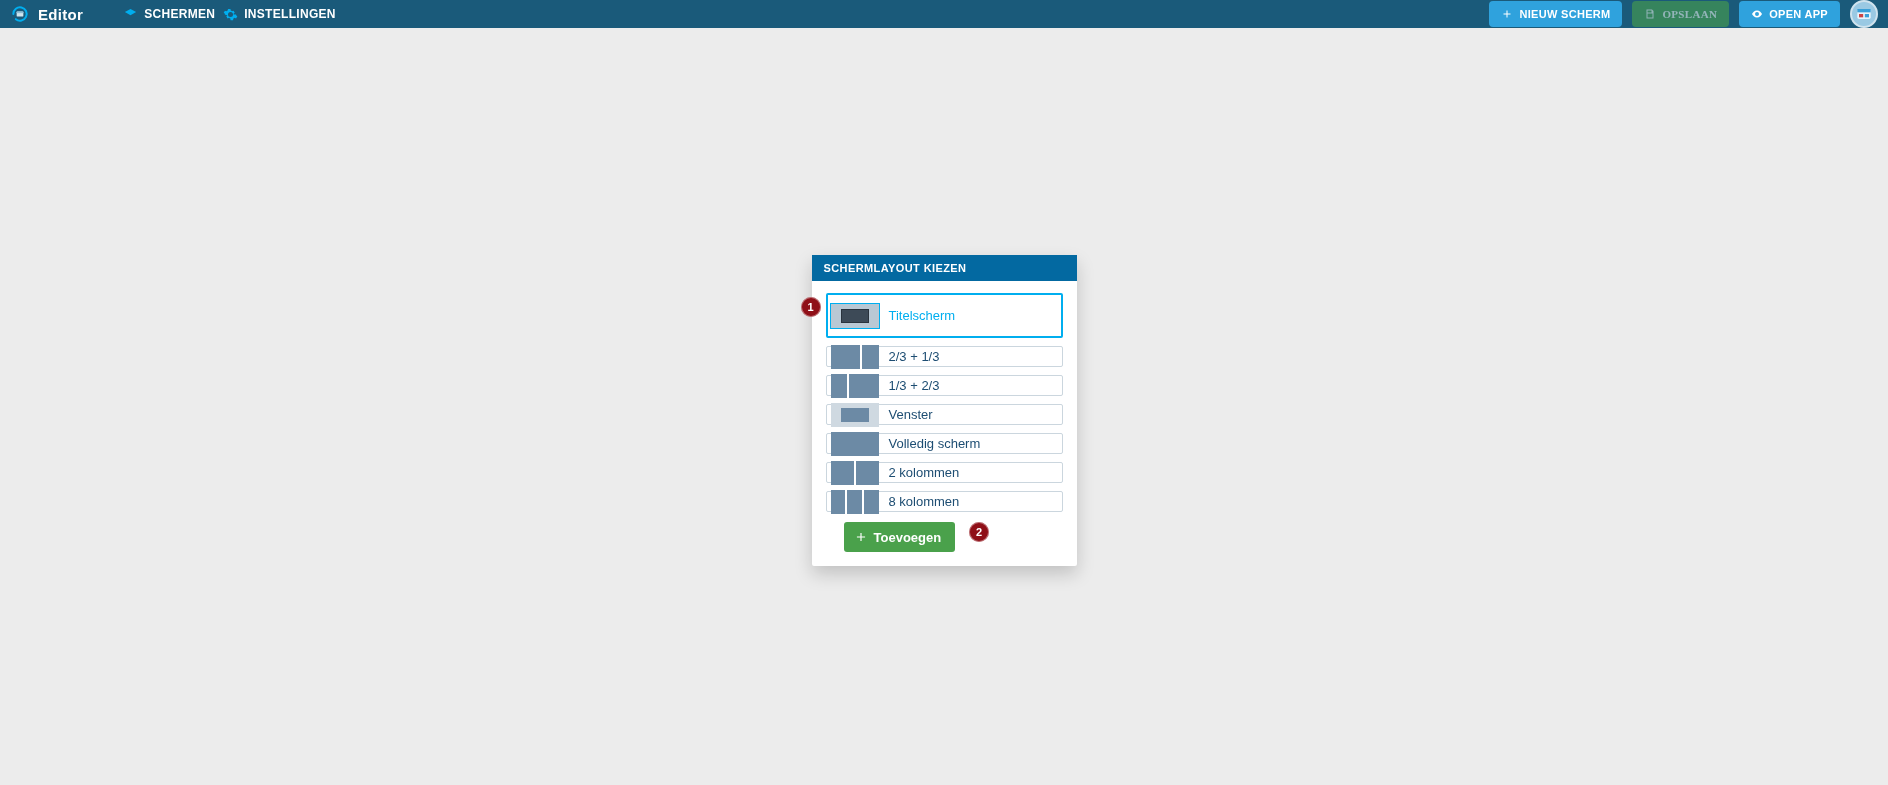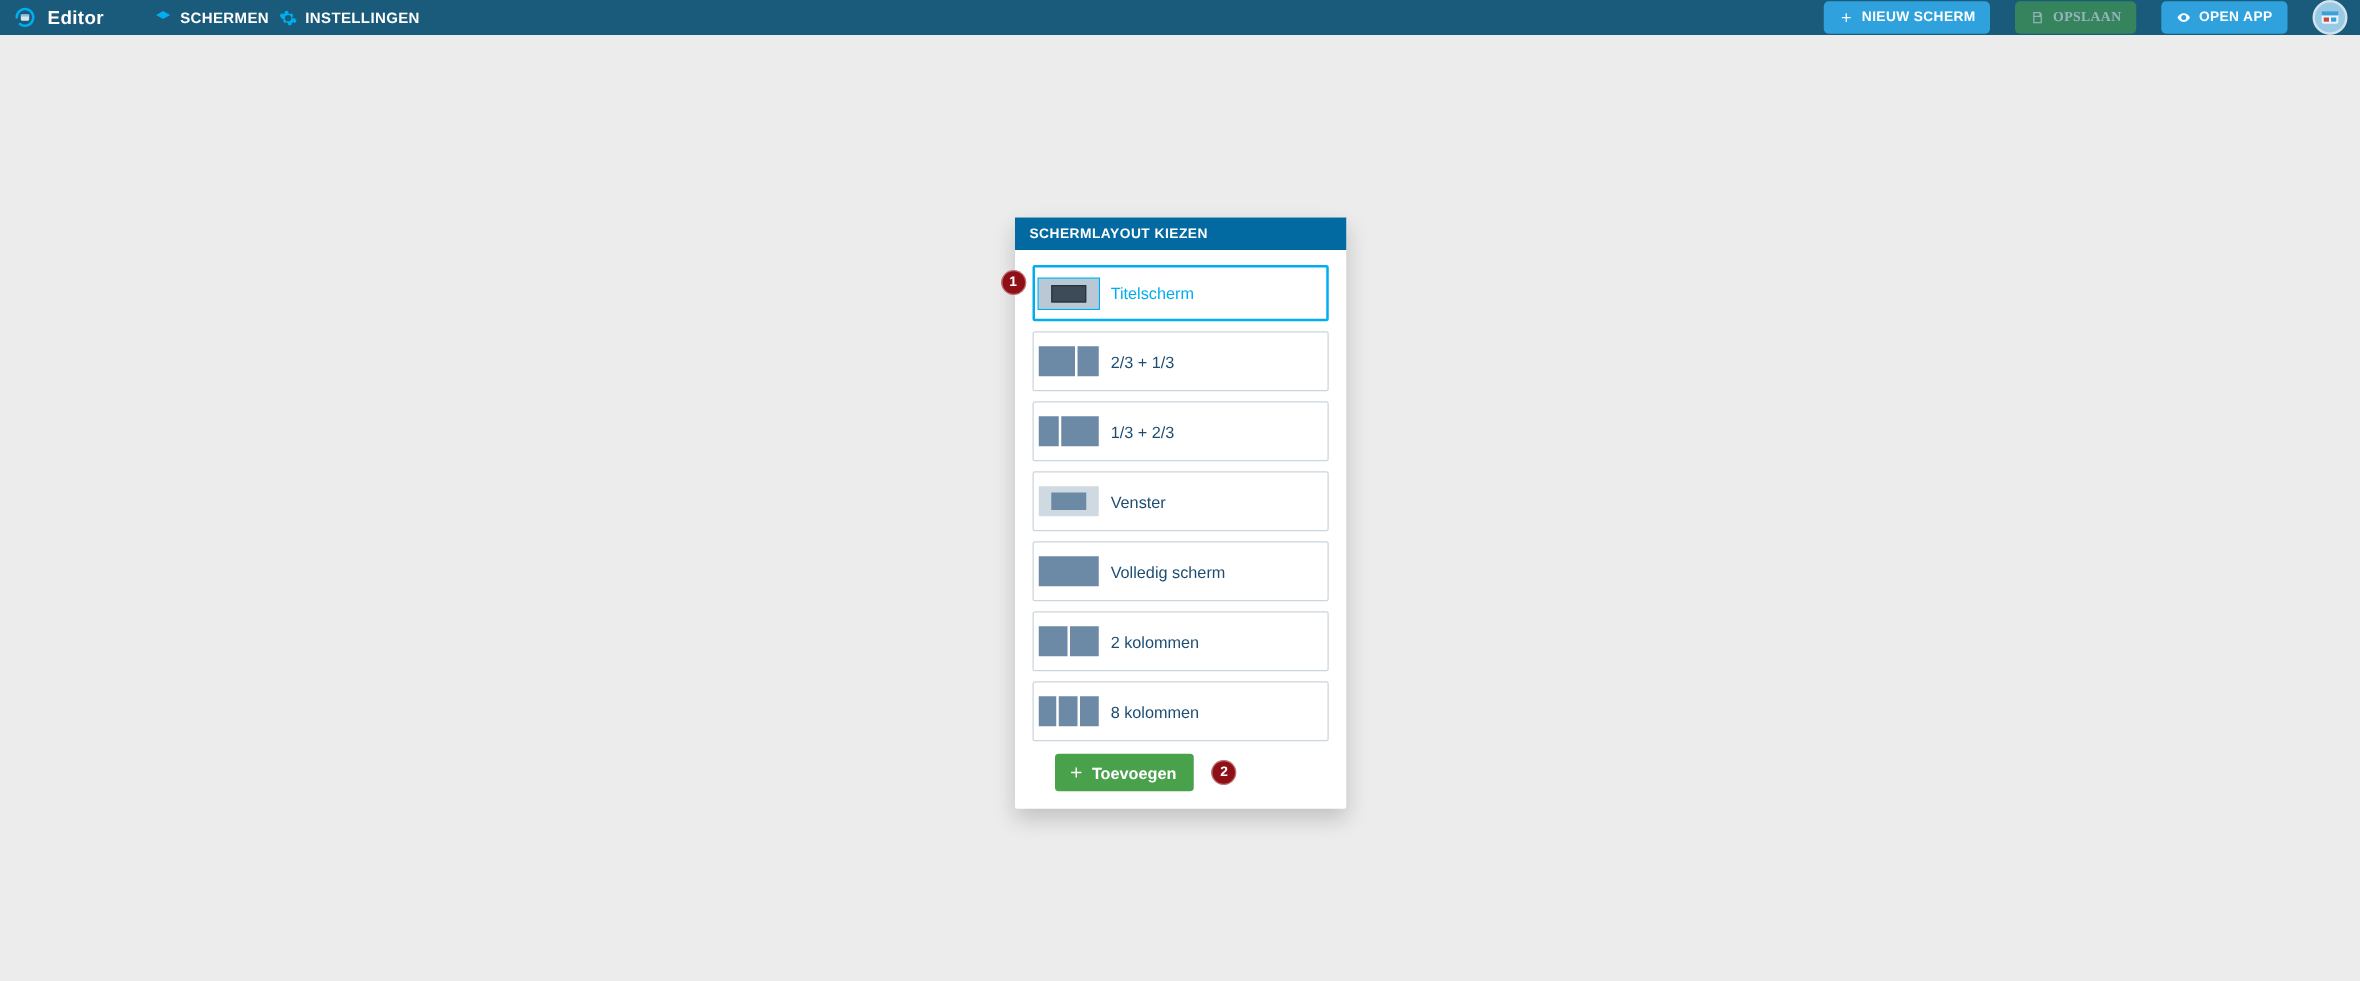--- a/index.html
+++ b/index.html
@@ -31,21 +31,21 @@
     position: relative;
   }
   .logo-mark svg { width: 20px; height: 20px; }
   .logo-text { font-size: 15px; font-weight: 700; }
 
   .nav-items { display: flex; gap: 8px; }
   .nav-item { display: flex; align-items: center; gap: 6px; color: #fff; text-transform: uppercase; cursor: pointer; }
   .nav-item .ic { color: #00aeef; display: flex; align-items: center; }
   .nav-item .ic svg { width: 15px; height: 15px; }
 
-  .topbar-right { margin-left: auto; display: flex; align-items: center; gap: 20px; padding-left: 22px; }
+  .topbar-right { margin-left: auto; display: flex; align-items: center; gap: 10px; padding-left: 22px; }
 
   .btn {
     height: 26px;
     border-radius: 4px;
     padding: 0 12px;
     display: flex; align-items: center; gap: 6px;
     font-size: 11px; font-weight: 700; letter-spacing: .3px;
     text-transform: uppercase;
     cursor: pointer;
     border: none;
@@ -86,21 +86,21 @@
     background: #0369a1;
     color: #fff;
     font-size: 11px; font-weight: 700; letter-spacing: .4px;
     padding: 7px 12px;
     text-transform: uppercase;
   }
   .options { padding: 12px 14px 10px 14px; display: flex; flex-direction: column; gap: 8px; }
   .opt {
     border: 1px solid #cbd6de;
     border-radius: 2px;
-    height: 48px;
+    height: 21px;
     display: flex; align-items: center;
     padding: 0 8px 0 4px;
     gap: 10px;
     cursor: pointer;
     color: #1d4d72;
     font-size: 13px;
   }
   .opt.selected {
     border: 2px solid #00aeef;
     color: #00aeef;
@@ -127,21 +127,21 @@
   .thumb.cols3 .a, .thumb.cols3 .b, .thumb.cols3 .c { width: 31%; }
   .thumb.full { }
   .thumb.window { background: #cfd9e1; }
   .thumb.window .inner { background: #6c8aa5; width: 28px; height: 14px; margin: 0 auto; }
   .thumb.split23, .thumb.split13, .thumb.cols2, .thumb.cols3 {
     padding: 0; gap: 2px; background: #fff;
   }
   .thumb.split23 .col, .thumb.split13 .col,
   .thumb.cols2 .col, .thumb.cols3 .col { background: #6c8aa5; }
 
-  .card-footer { padding: 0 32px; display: flex; align-items: center; gap: 14px; }
+  .card-footer { padding: 0 32px; display: flex; gap: 14px; }
   .btn-add {
     background: #4aa14b; color: #fff;
     border: none; border-radius: 3px;
     height: 30px; padding: 0 14px 0 10px;
     display: flex; align-items: center; gap: 6px;
     font-size: 13px; font-weight: 600;
     cursor: pointer;
   }
   .btn-add svg { width: 14px; height: 14px; }
 

